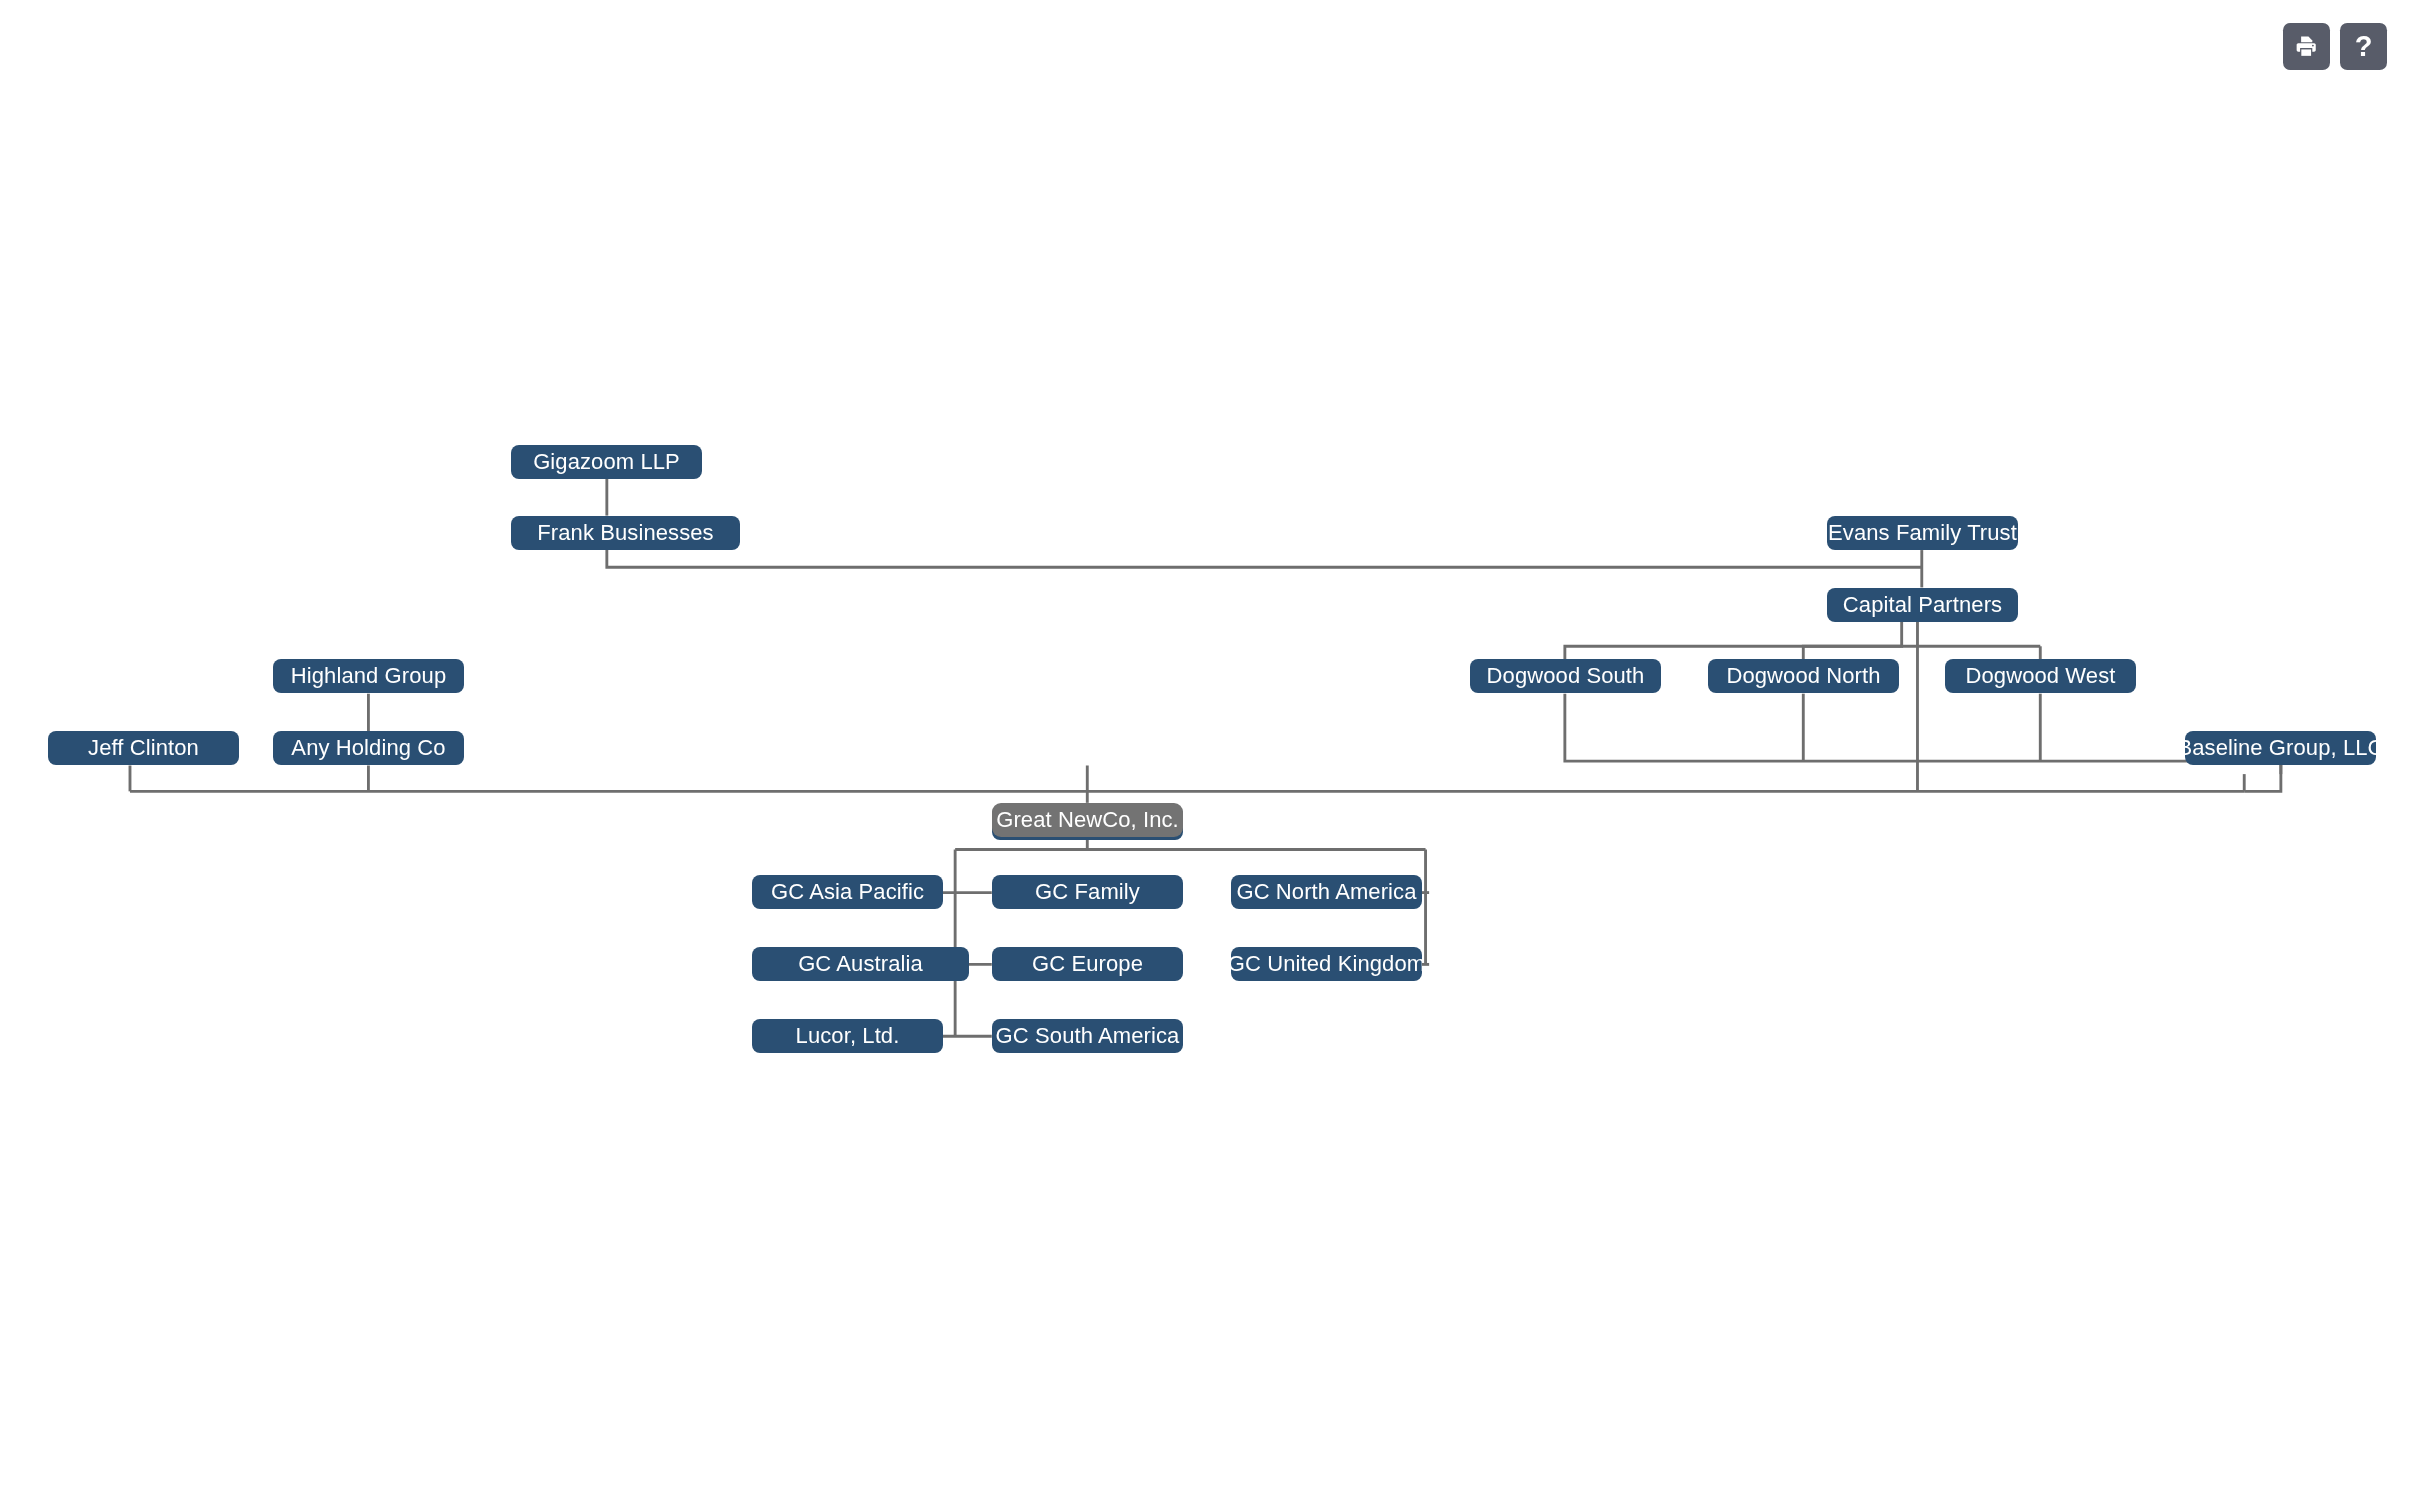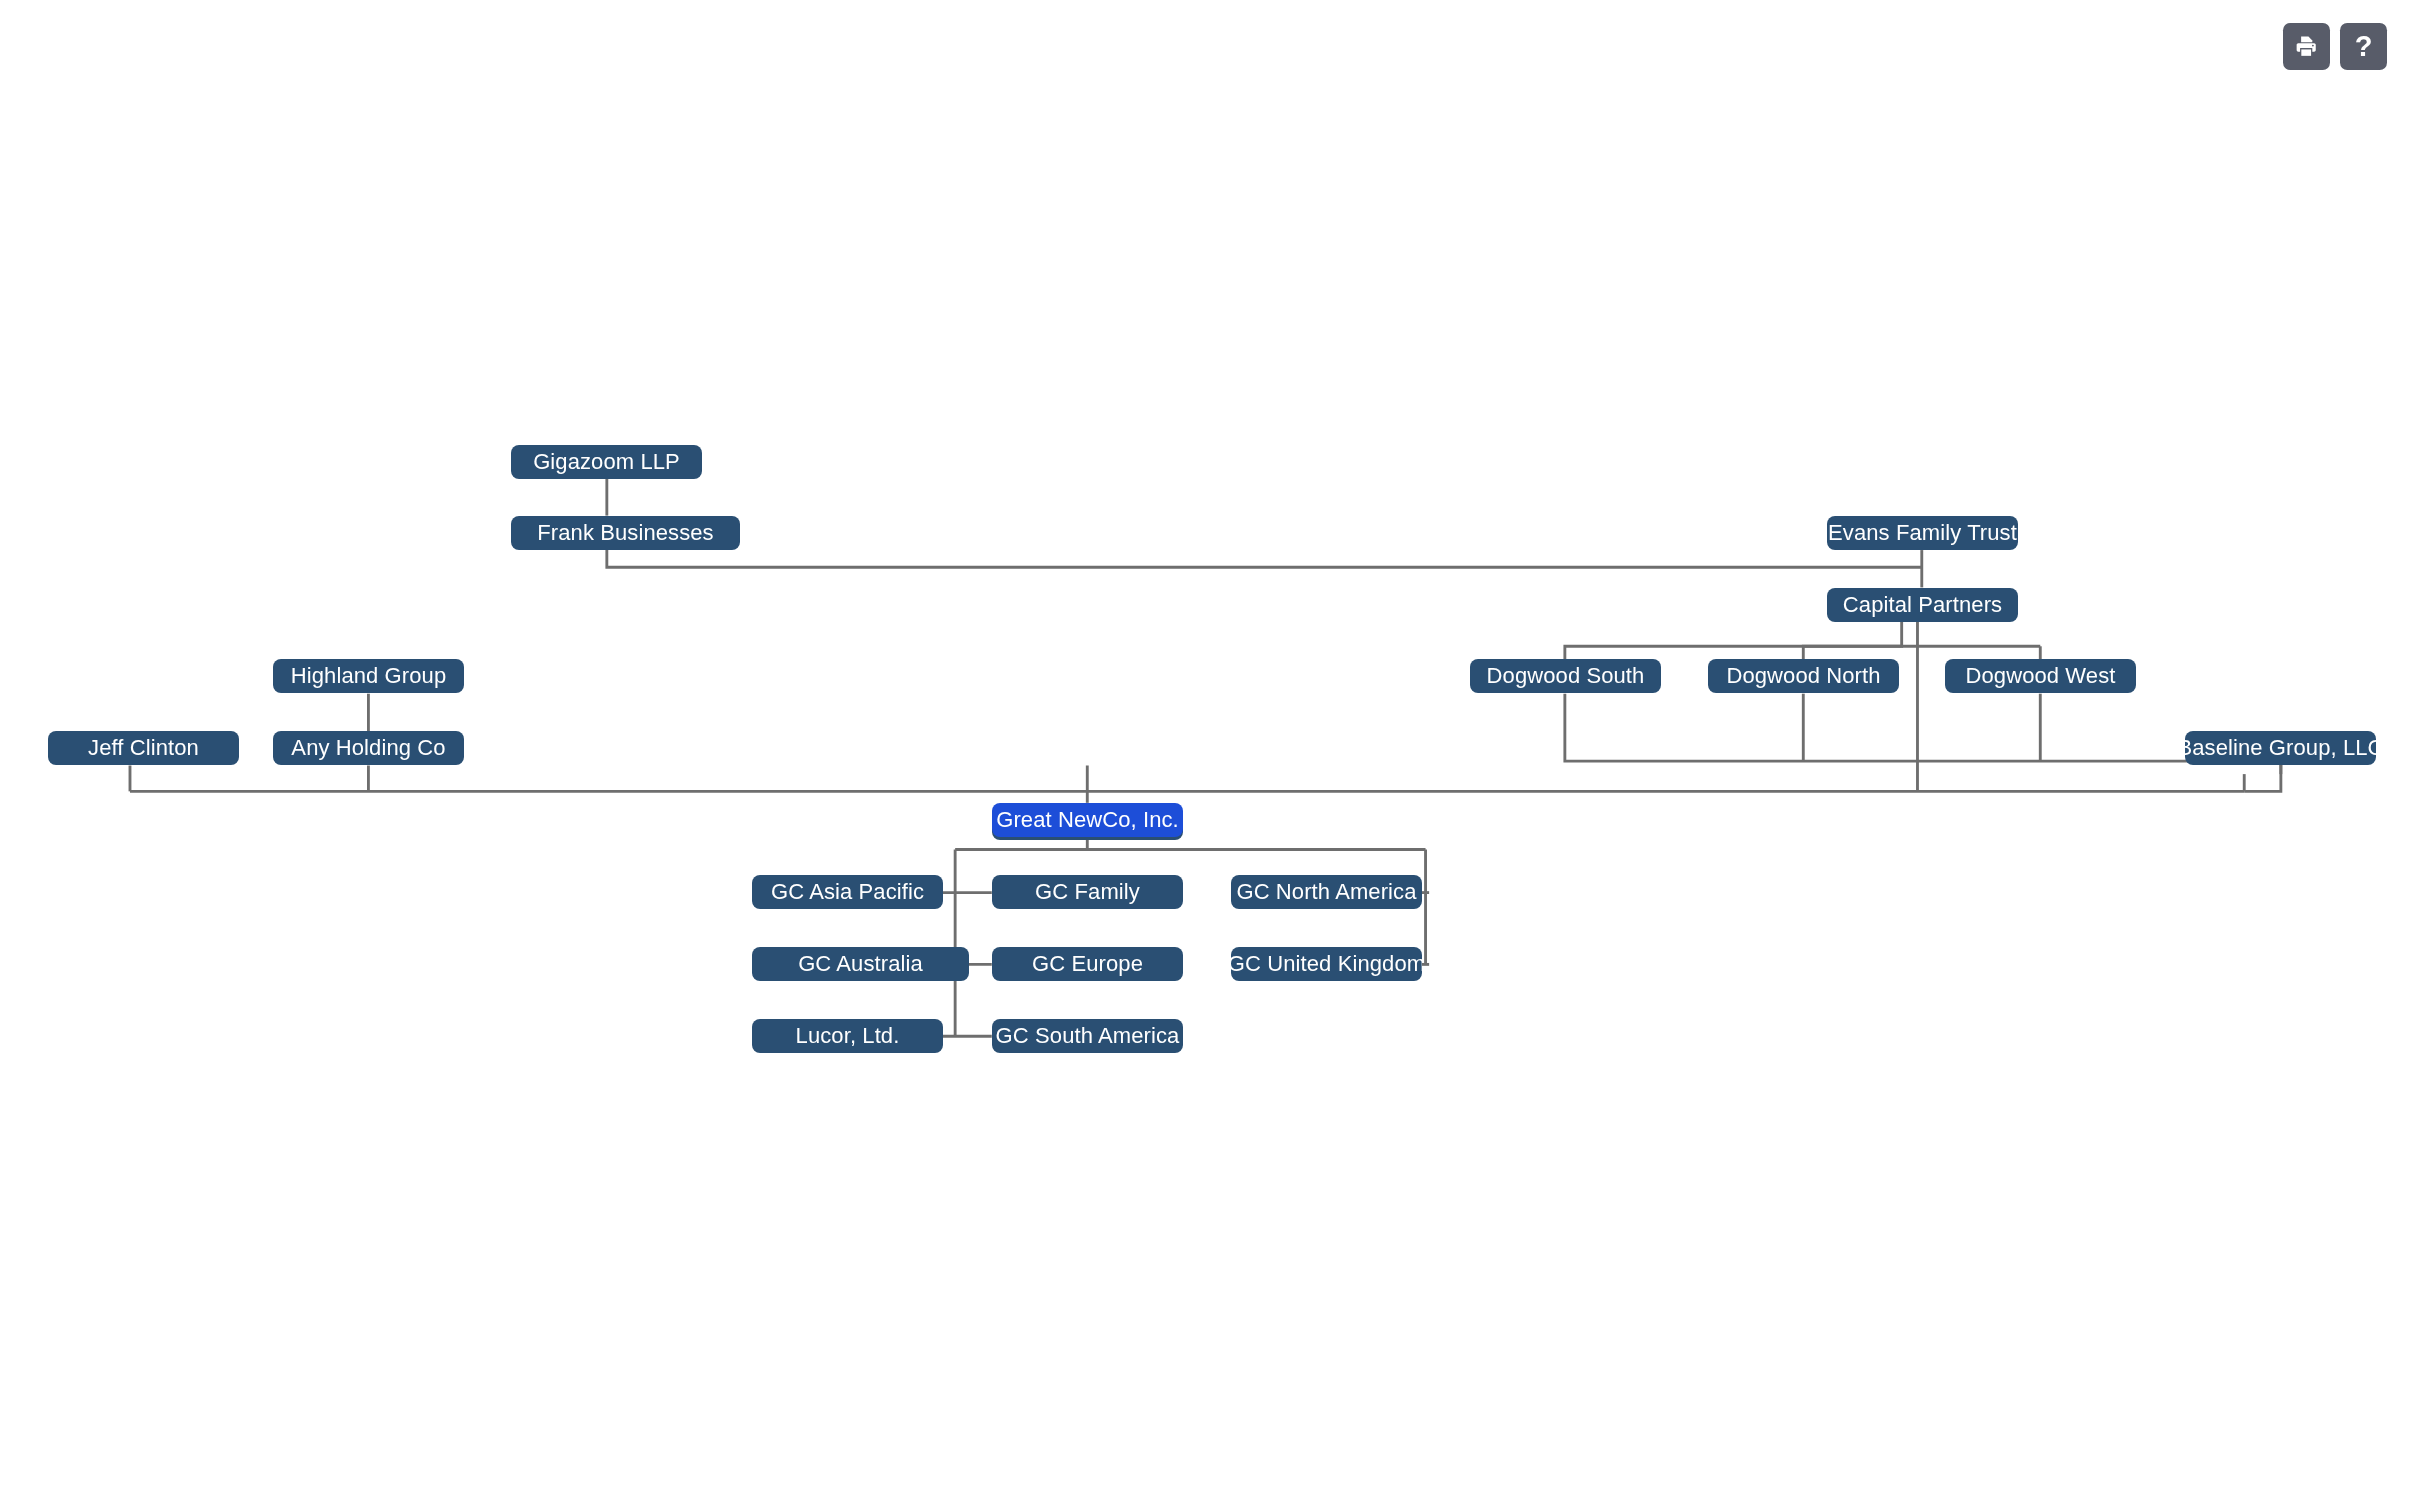--- a/index.html
+++ b/index.html
@@ -73,21 +73,22 @@
     font-size: 22px;
     letter-spacing: 0.1px;
     text-align: center;
     z-index: 10;
     cursor: pointer;
     white-space: nowrap;
     overflow: hidden;
     padding: 0 5.7px;
   }
   .node.highlight {
-    background: #1d4ed8;
+    background: #737373;
+    border-radius: 9px;
   }
 </style>
 </head>
 <body>
 
 <div id="canvas">
 
   <div class="toolbar">
     <button class="tool-btn" title="Print">
       <span>

